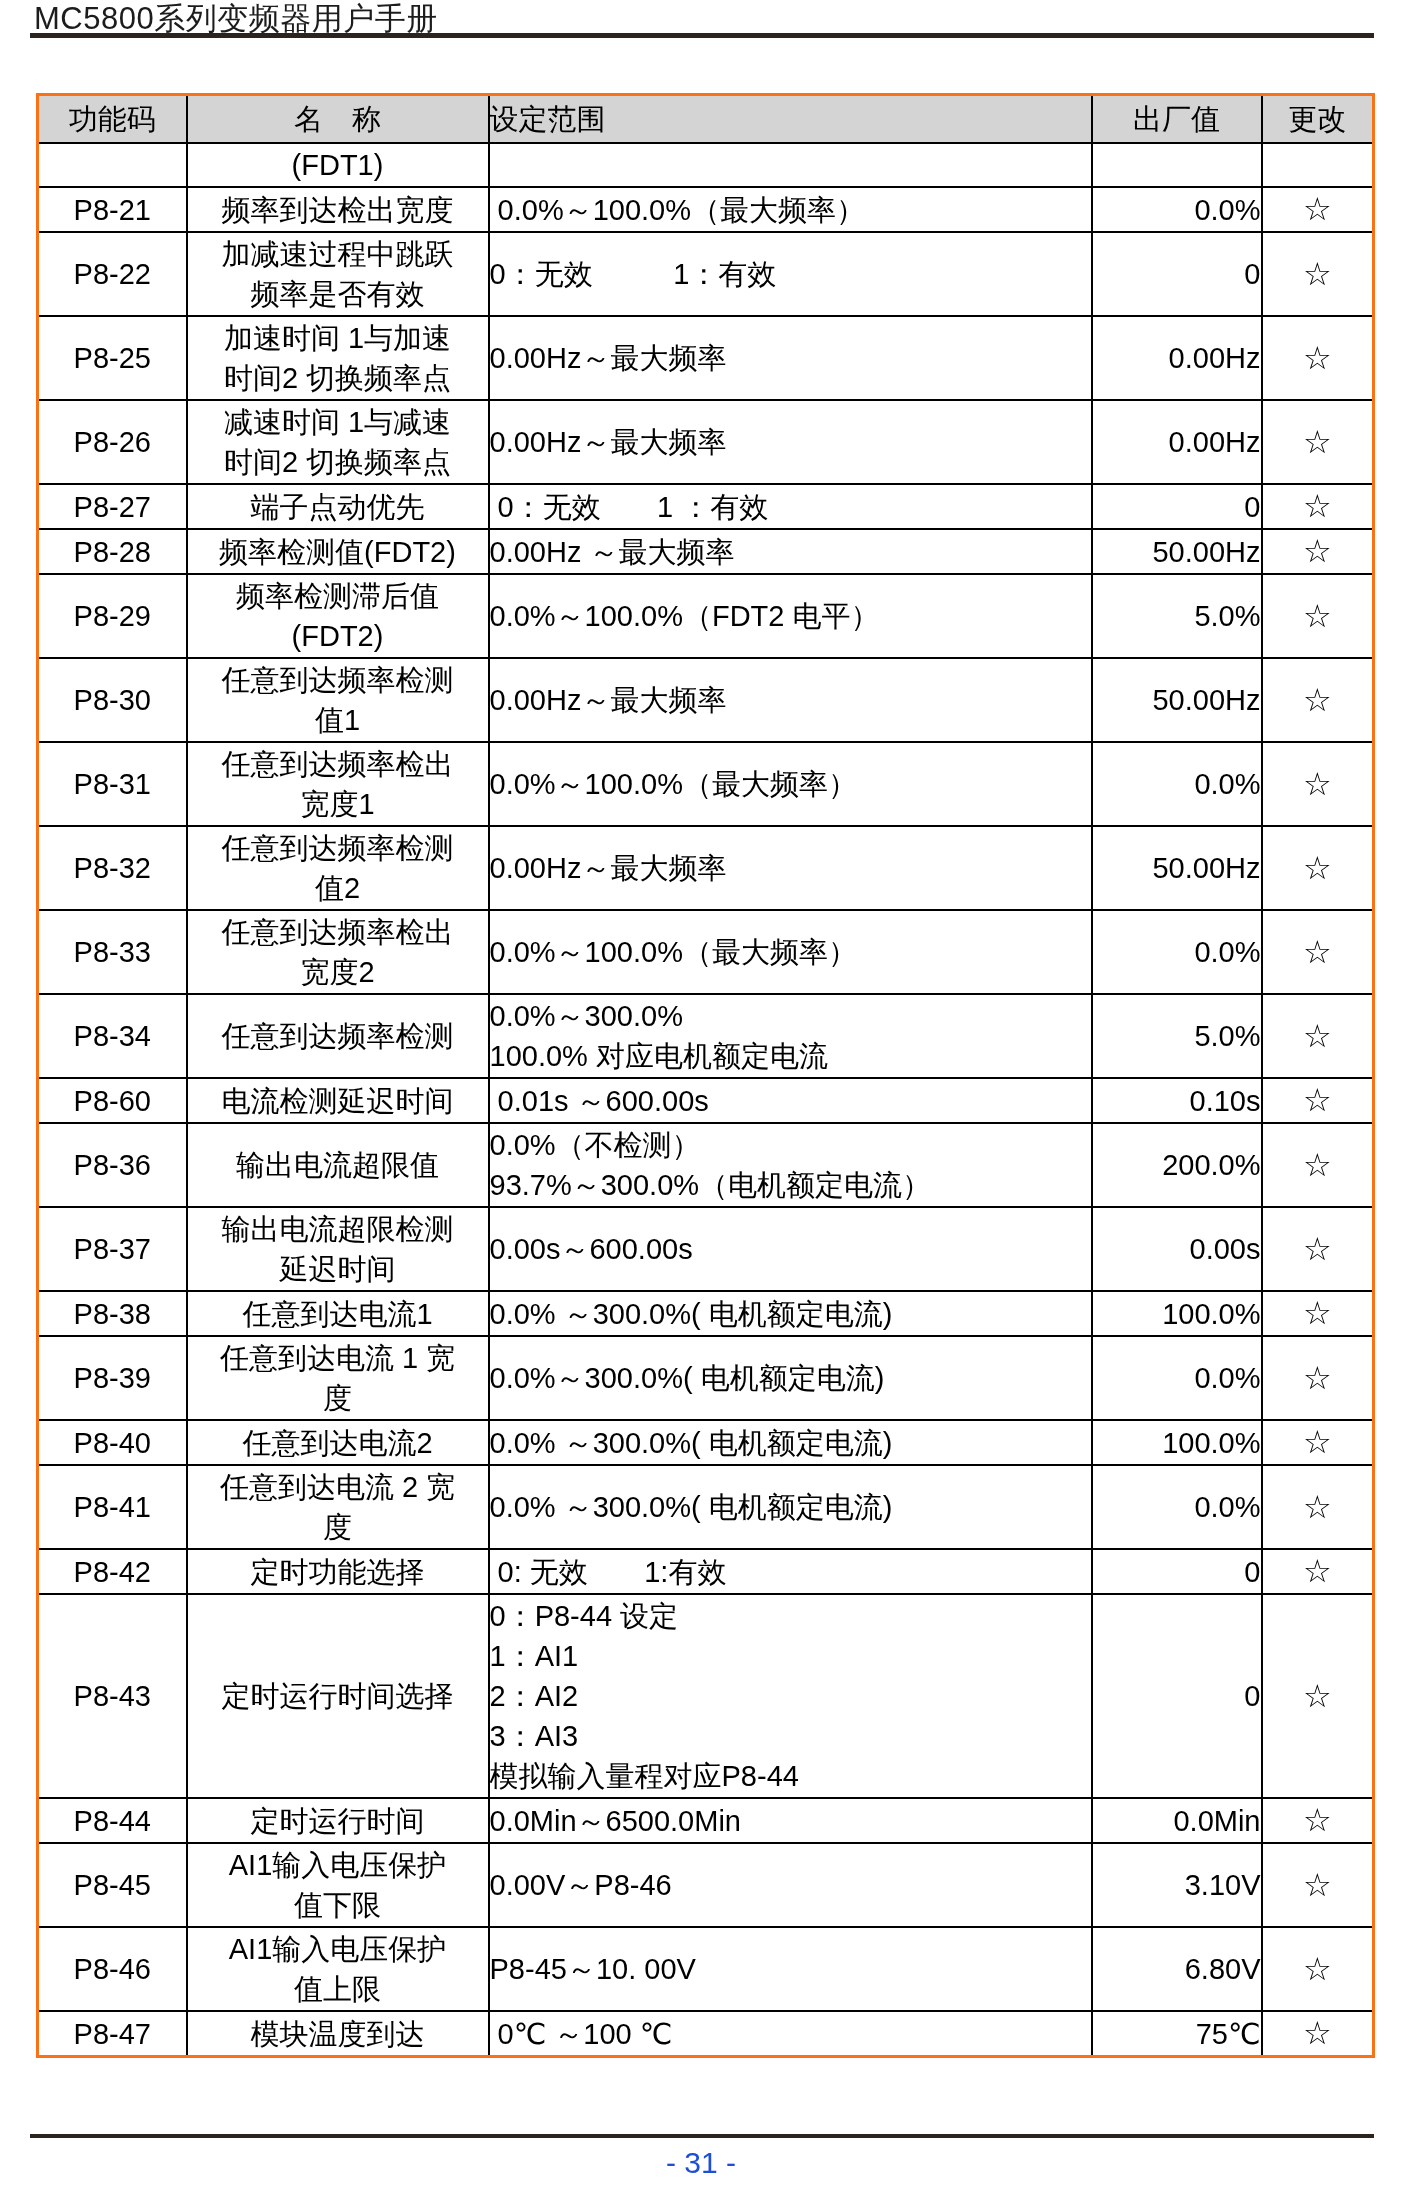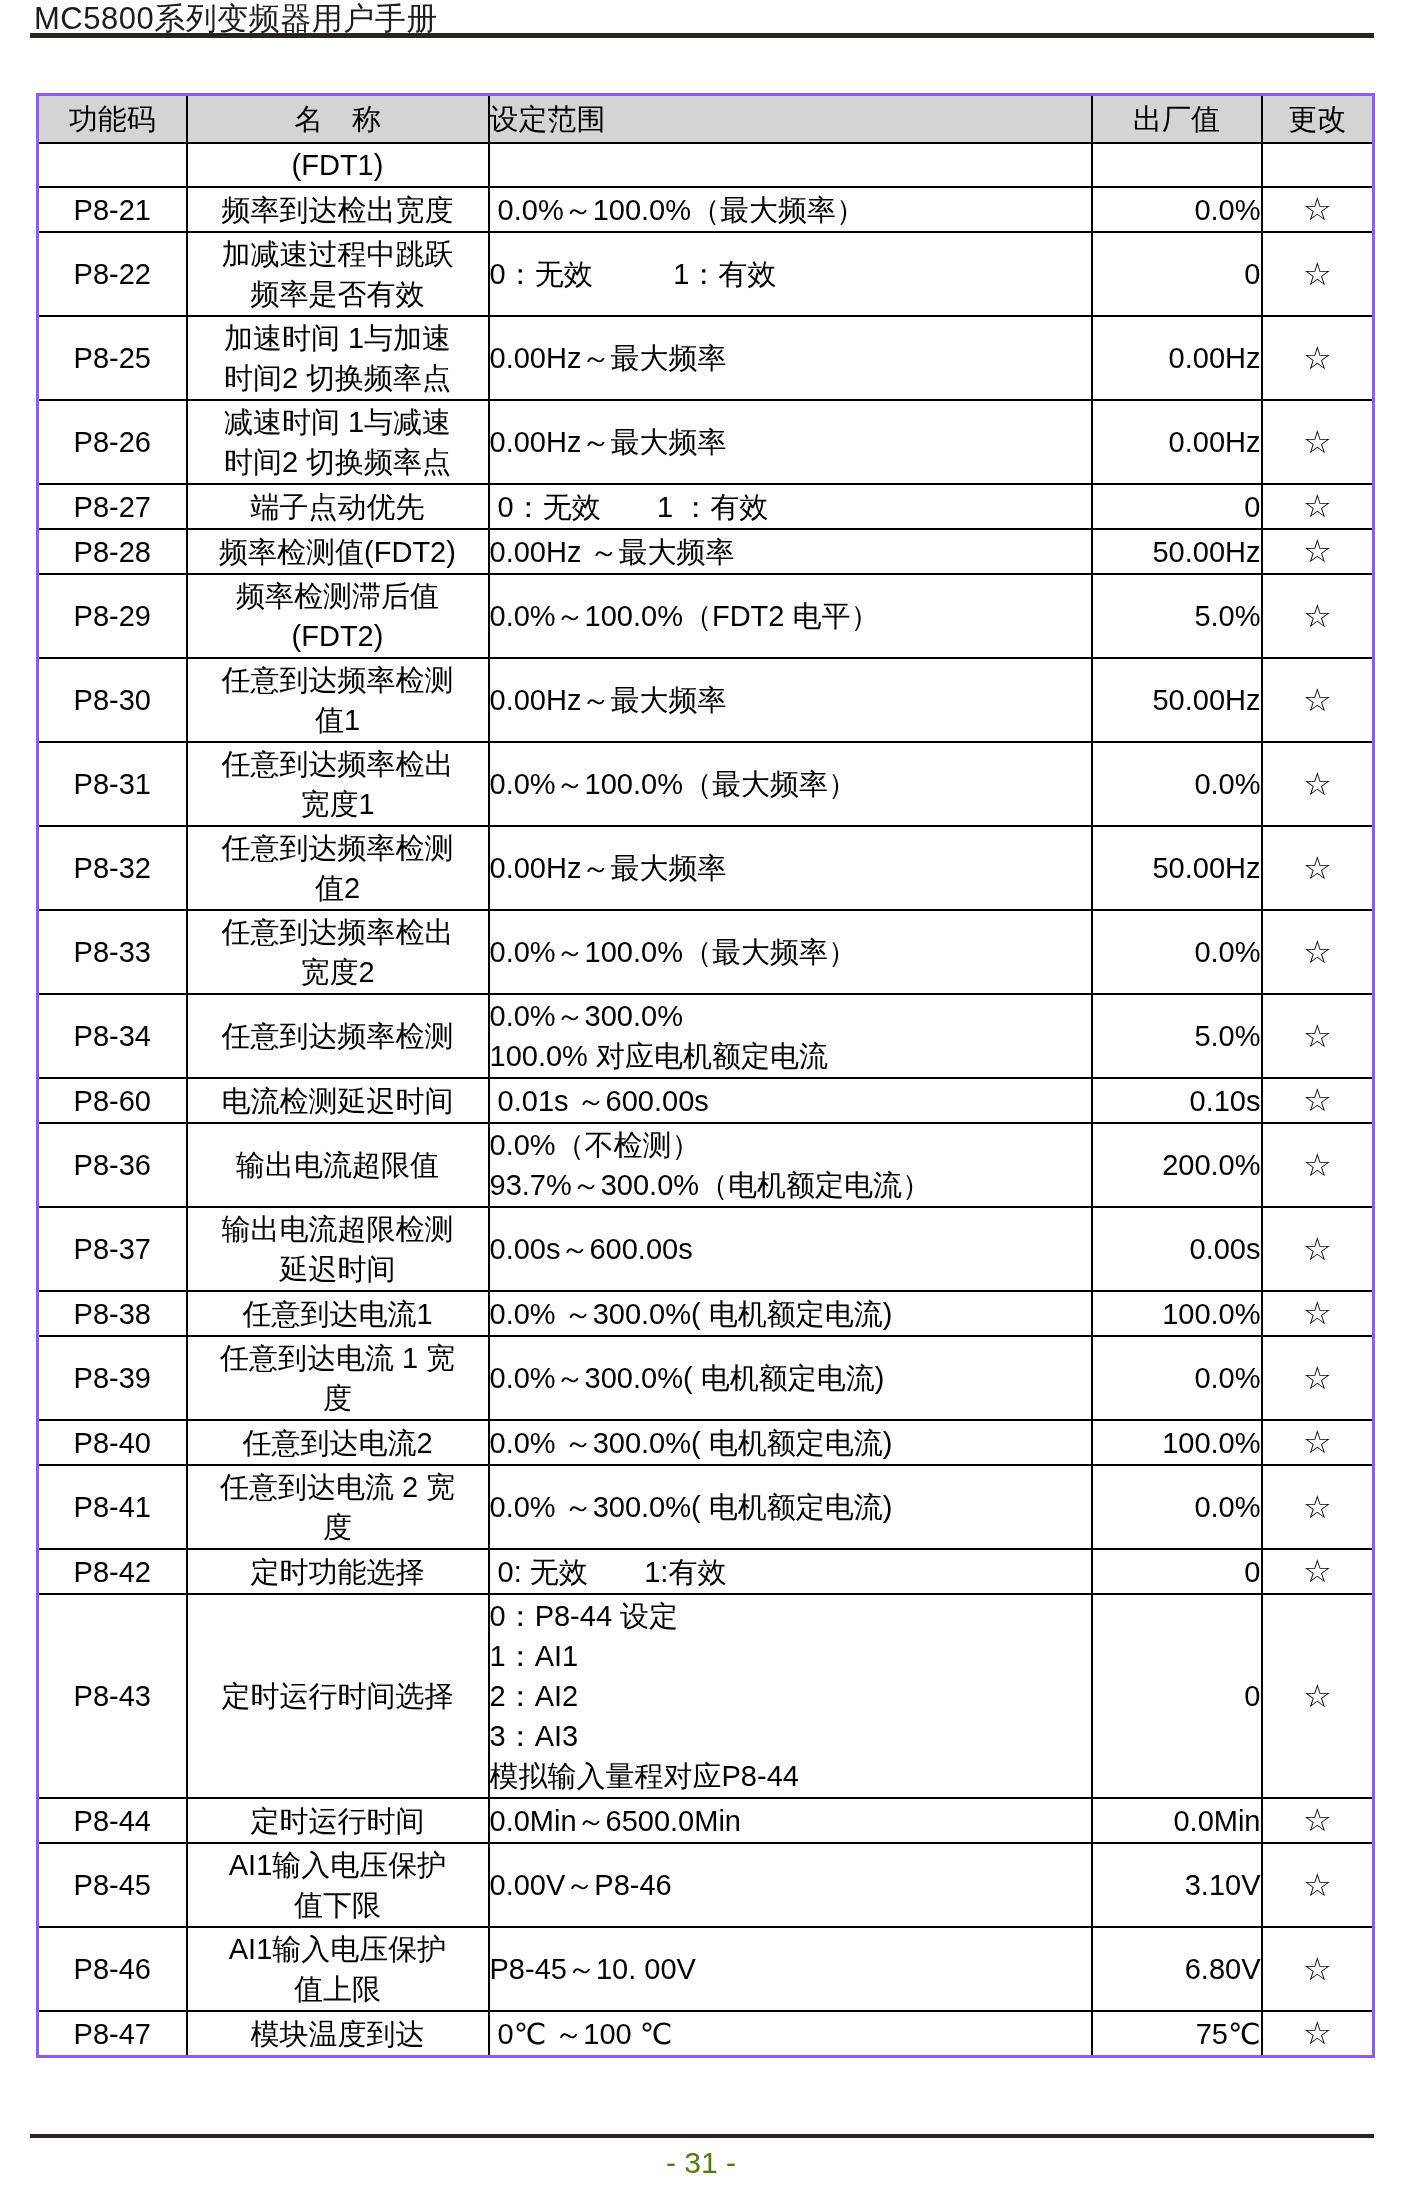--- a/index.html
+++ b/index.html
@@ -33,21 +33,21 @@
     height: 5px;
     background: #2b241e;
   }
   table.param-table {
     position: absolute;
     left: 36px;
     top: 93px;
     width: 1336px;
     border-collapse: collapse;
     table-layout: fixed;
-    border: 3px solid #8b5cf6;
+    border: 3px solid #f97316;
   }
   .param-table th, .param-table td {
     border: 2px solid #000000;
     font-size: 29px;
     line-height: 40px;
     vertical-align: middle;
     padding: 1px 0;
     overflow: hidden;
   }
   .param-table th {
@@ -83,21 +83,21 @@
     height: 4px;
     background: #2b241e;
   }
   .page-number {
     position: absolute;
     left: 0;
     top: 2146px;
     width: 1402px;
     text-align: center;
     font-size: 30px;
-    color: #4d7c0f;
+    color: #1d4ed8;
   }
 </style>
 </head>
 <body>
 
 <h1 class="doc-title">MC5800系列变频器用户手册</h1>
 <div class="title-rule"></div>
 
 <table class="param-table">
   <colgroup>

